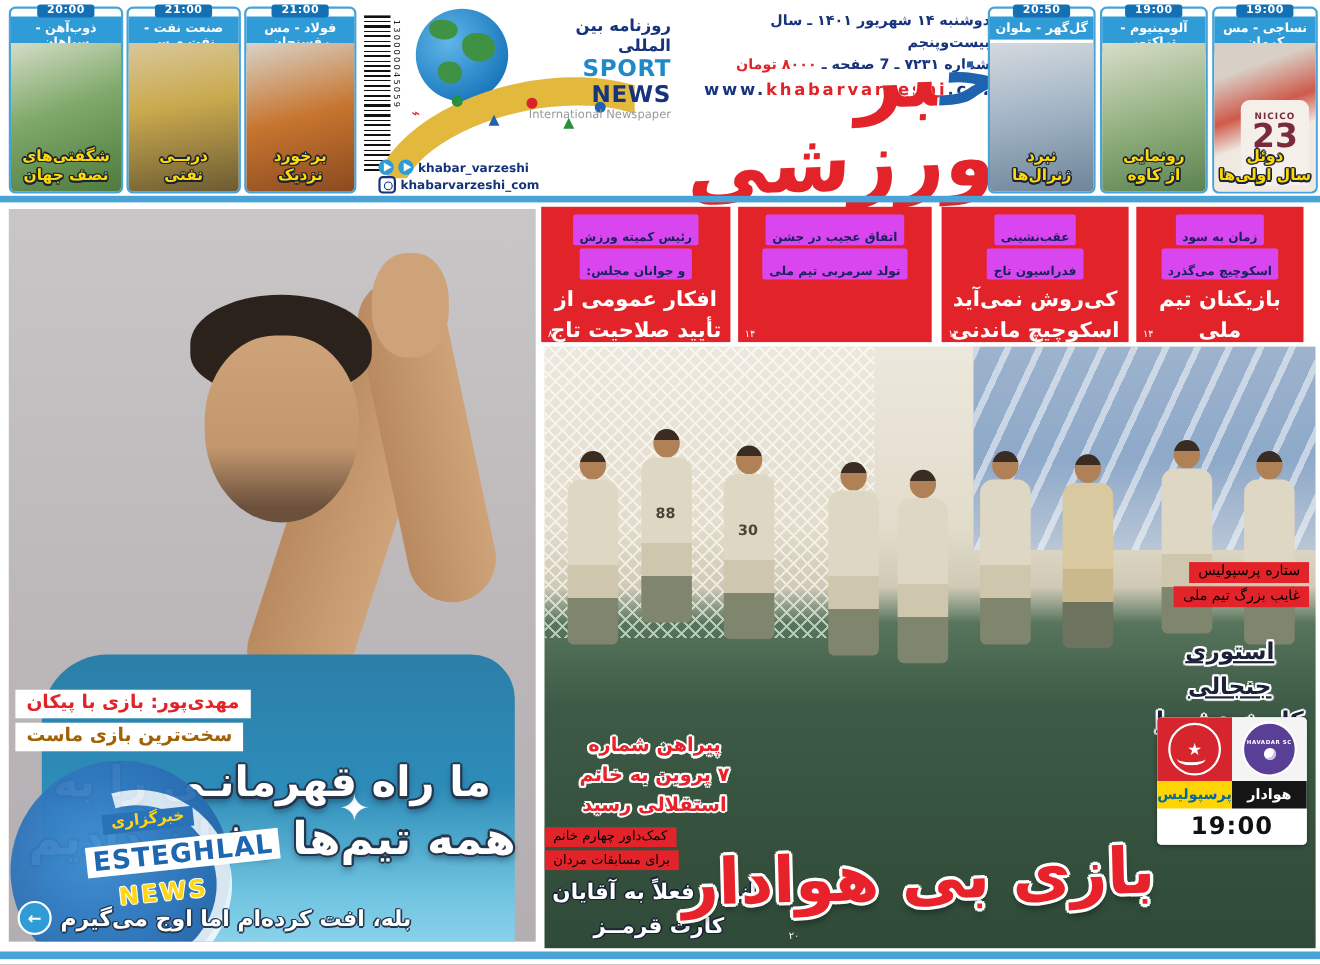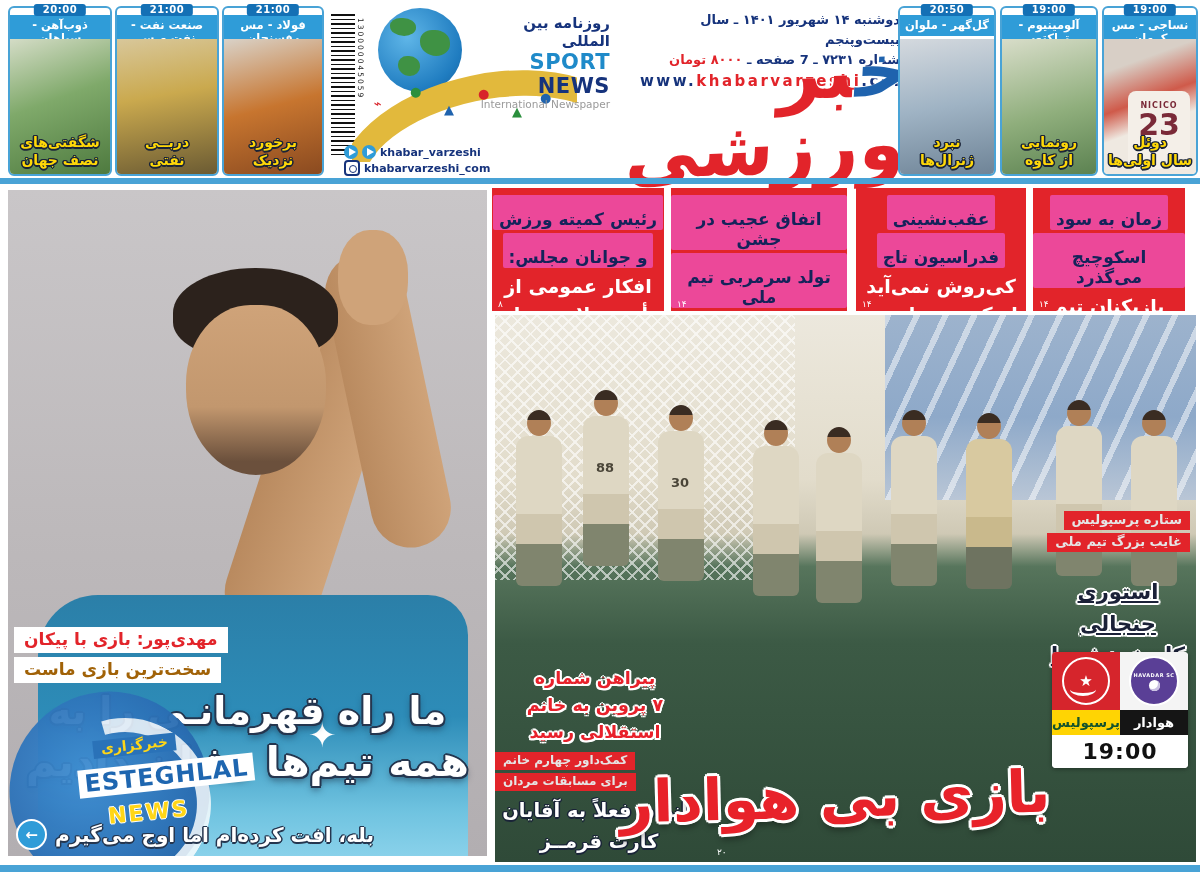--- a/index.html
+++ b/index.html
@@ -55,21 +55,21 @@
   .website{font-size:15px;letter-spacing:2.5px;direction:ltr;font-weight:bold;}
   .website .mid{color:#e2242a;}
   .logo{position:absolute;left:562px;top:48px;width:345px;height:128px;display:flex;align-items:center;
     justify-content:center;transform:skewX(-5deg) rotate(-2deg);}
   .logo .txt{font-size:74px;font-weight:900;line-height:1;}
   .logo .lred{color:#e2242a;text-shadow:0 0 1px #fff,-2px 2px 0 #fff;}
   .logo .lblue{color:#1f63ae;text-shadow:0 0 1px #fff,-2px 2px 0 #fff;}
   .hr-blue{position:absolute;left:0;width:1200px;background:#49a3d6;}
   
   .rblock{position:absolute;top:188px;height:123px;background:#e2242a;text-align:center;}
-  .kchip{display:inline-block;background:#ec4899;color:#14235a;font-weight:bold;font-size:17px;
+  .kchip{display:inline-block;background:#d946ef;color:#14235a;font-weight:bold;font-size:11px;
     padding:14px 6px 1px;border-radius:2px;margin:1.5px 0;}
   .rhead{color:#fff;font-weight:800;font-size:19px;line-height:1.45;margin-top:4px;}
   .rpage{position:absolute;left:6px;bottom:2px;color:#fff;font-size:9px;}
   
   .lphoto{position:absolute;left:8px;top:190px;width:479px;height:666px;overflow:hidden;
     background:linear-gradient(180deg,#c9c6c8 0%,#bcb8ba 55%,#b2aeb1 100%);}
   .lp-hair{position:absolute;left:165px;top:78px;width:165px;height:90px;border-radius:50% 50% 40% 40%;background:#2c221c;}
   .lp-face{position:absolute;left:178px;top:115px;width:140px;height:170px;border-radius:46% 46% 50% 50%;
     background:linear-gradient(180deg,#cfa379 0%,#c2976e 60%,#6b503c 92%);}
   .lp-arm{position:absolute;background:linear-gradient(90deg,#b98a5f,#cfa379);border-radius:40px;}
@@ -112,21 +112,21 @@
   .stand::after{content:"";position:absolute;inset:0;
     background:repeating-linear-gradient(115deg,rgba(255,255,255,.5) 0 6px,transparent 6px 26px);}
   .pl{position:absolute;width:52px;height:200px;}
   .pl::before{content:"";position:absolute;left:14px;top:0;width:24px;height:26px;border-radius:50%;
     background:linear-gradient(180deg,#3a2c22 0 38%,#b08057 38%);}
   .pl::after{content:"";position:absolute;left:3px;top:26px;width:46px;height:150px;border-radius:12px 12px 6px 6px;
     background:linear-gradient(180deg,#ded7c3 0 52%,#cfc6ae 52% 72%,#80856e 72%);}
   .pl .num{position:absolute;left:16px;top:70px;z-index:2;color:#4a4538;font-weight:900;font-size:13px;}
   .pl.coach::after{background:linear-gradient(180deg,#d8c9a0 0 52%,#c9b98c 52% 72%,#6e7360 72%);}
   .rs-kickers{position:absolute;right:6px;top:196px;text-align:right;z-index:5;}
-  .rkchip{display:table;margin-left:auto;background:#e2242a;color:#e5e5e5;font-weight:bold;font-size:13px;
+  .rkchip{display:table;margin-left:auto;background:#e2242a;color:#000000;font-weight:normal;font-size:13px;
     padding:1px 8px 3px;margin-bottom:3px;}
   .side-head{position:absolute;left:548px;top:262px;width:150px;text-align:center;color:#1b2138;
     font-weight:900;font-size:21px;line-height:1.5;z-index:5;
     text-shadow:-2px 0 #fff,2px 0 #fff,0 -2px #fff,0 2px #fff,1.5px 1.5px #fff,-1.5px -1.5px #fff,1.5px -1.5px #fff,-1.5px 1.5px #fff;text-decoration:underline;}
   .note{position:absolute;left:5px;top:350px;width:190px;text-align:center;color:#e8212b;font-weight:900;
     font-size:17.5px;line-height:1.55;z-index:5;
     text-shadow:-2px 0 #fff,2px 0 #fff,0 -2px #fff,0 2px #fff,1.5px 1.5px #fff,-1.5px -1.5px #fff,1.5px -1.5px #fff,-1.5px 1.5px #fff;}
   .ref-kicker{position:absolute;left:0;top:437px;text-align:right;z-index:5;}
   .ref-kicker .rkchip{margin-left:0;margin-right:auto;font-size:12px;}
   .ref-head{position:absolute;left:0;top:480px;width:208px;text-align:center;color:#fff;font-weight:900;
@@ -146,21 +146,21 @@
   .crest-per{width:44px;height:44px;border-radius:50%;background:#d6252c;border:2.5px solid #fff;position:relative;
     display:flex;align-items:center;justify-content:center;color:#fff;font-size:15px;}
   .crest-per::after{content:"";position:absolute;left:6px;bottom:7px;width:26px;height:10px;border-radius:50%;
     border-bottom:3px solid #fff;}
   .crest-hav{width:46px;height:46px;border-radius:50%;background:#5a3f96;border:2px solid #fff;
     display:flex;flex-direction:column;align-items:center;justify-content:center;color:#fff;}
   .crest-hav .ct{font-size:5px;font-weight:bold;letter-spacing:.5px;}
   .crest-hav .ball{width:11px;height:11px;border-radius:50%;background:#fff;margin-top:2px;
     box-shadow:inset -2px -2px 0 #c9bfe2;}
   .match .names{display:flex;height:25px;font-weight:900;font-size:13px;}
-  .match .names .n1{width:50%;background:#ffd403;color:#14532d;display:flex;align-items:center;justify-content:center;}
+  .match .names .n1{width:50%;background:#ffd403;color:#0369a1;display:flex;align-items:center;justify-content:center;}
   .match .names .n2{width:50%;background:#151515;color:#fff;display:flex;align-items:center;justify-content:center;}
   .match .time{height:33px;background:#fff;color:#111;font-weight:900;font-size:22px;letter-spacing:1px;
     display:flex;align-items:center;justify-content:center;}
 </style>
 </head>
 <body>
 
 <div class="page">
 
   <div class="thumb" style="left:8px;width:100px;">

